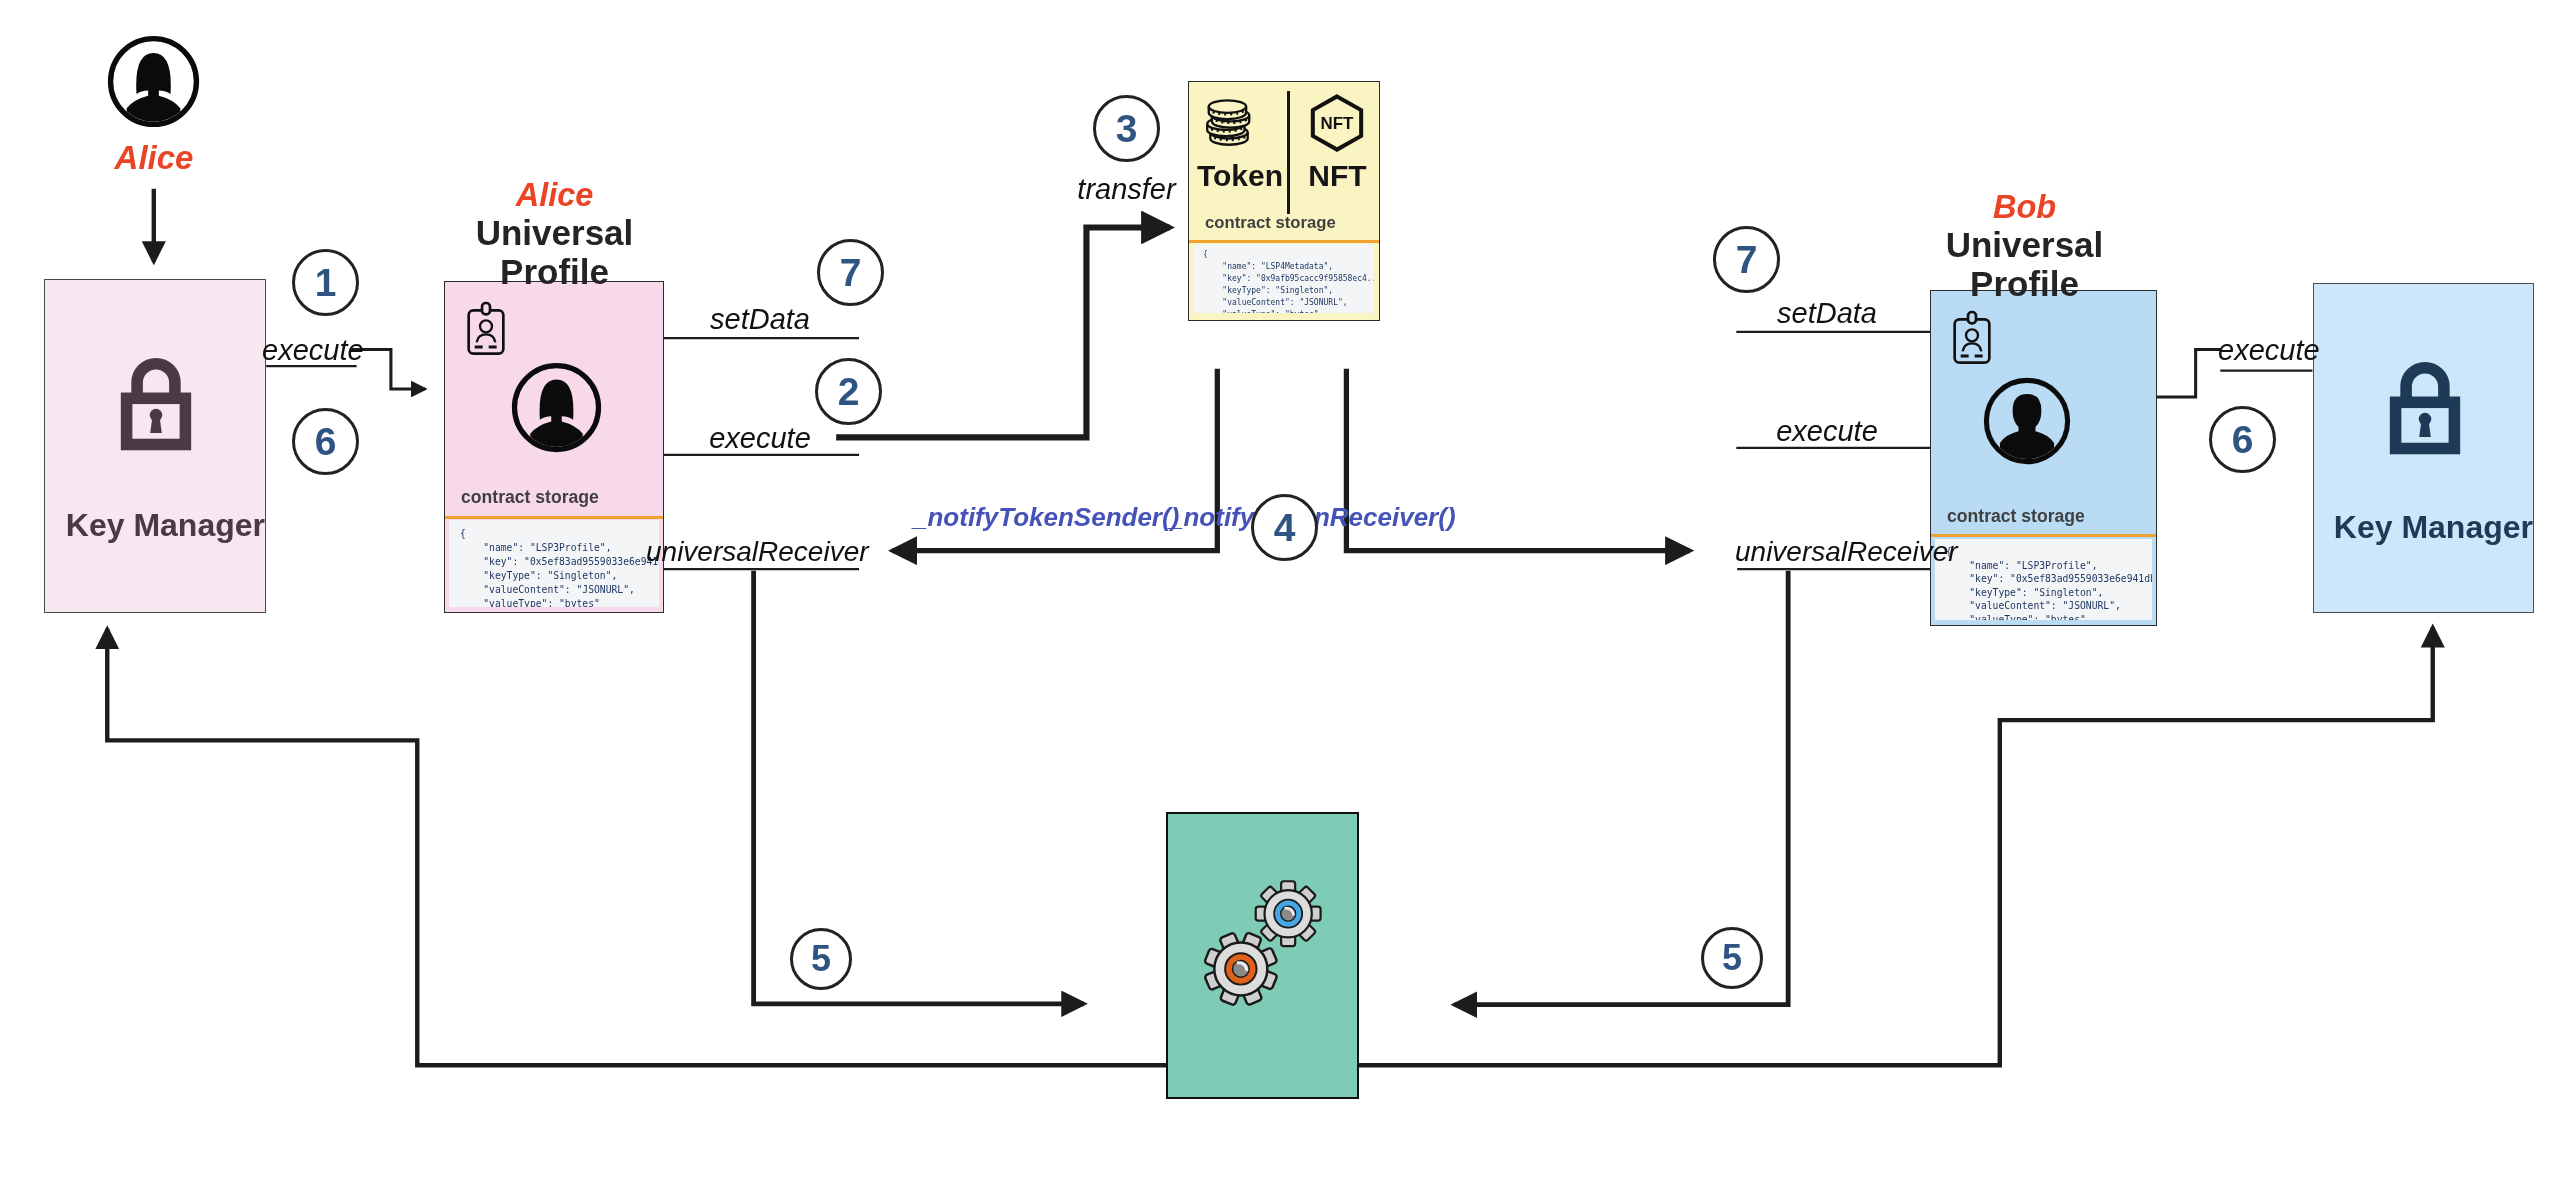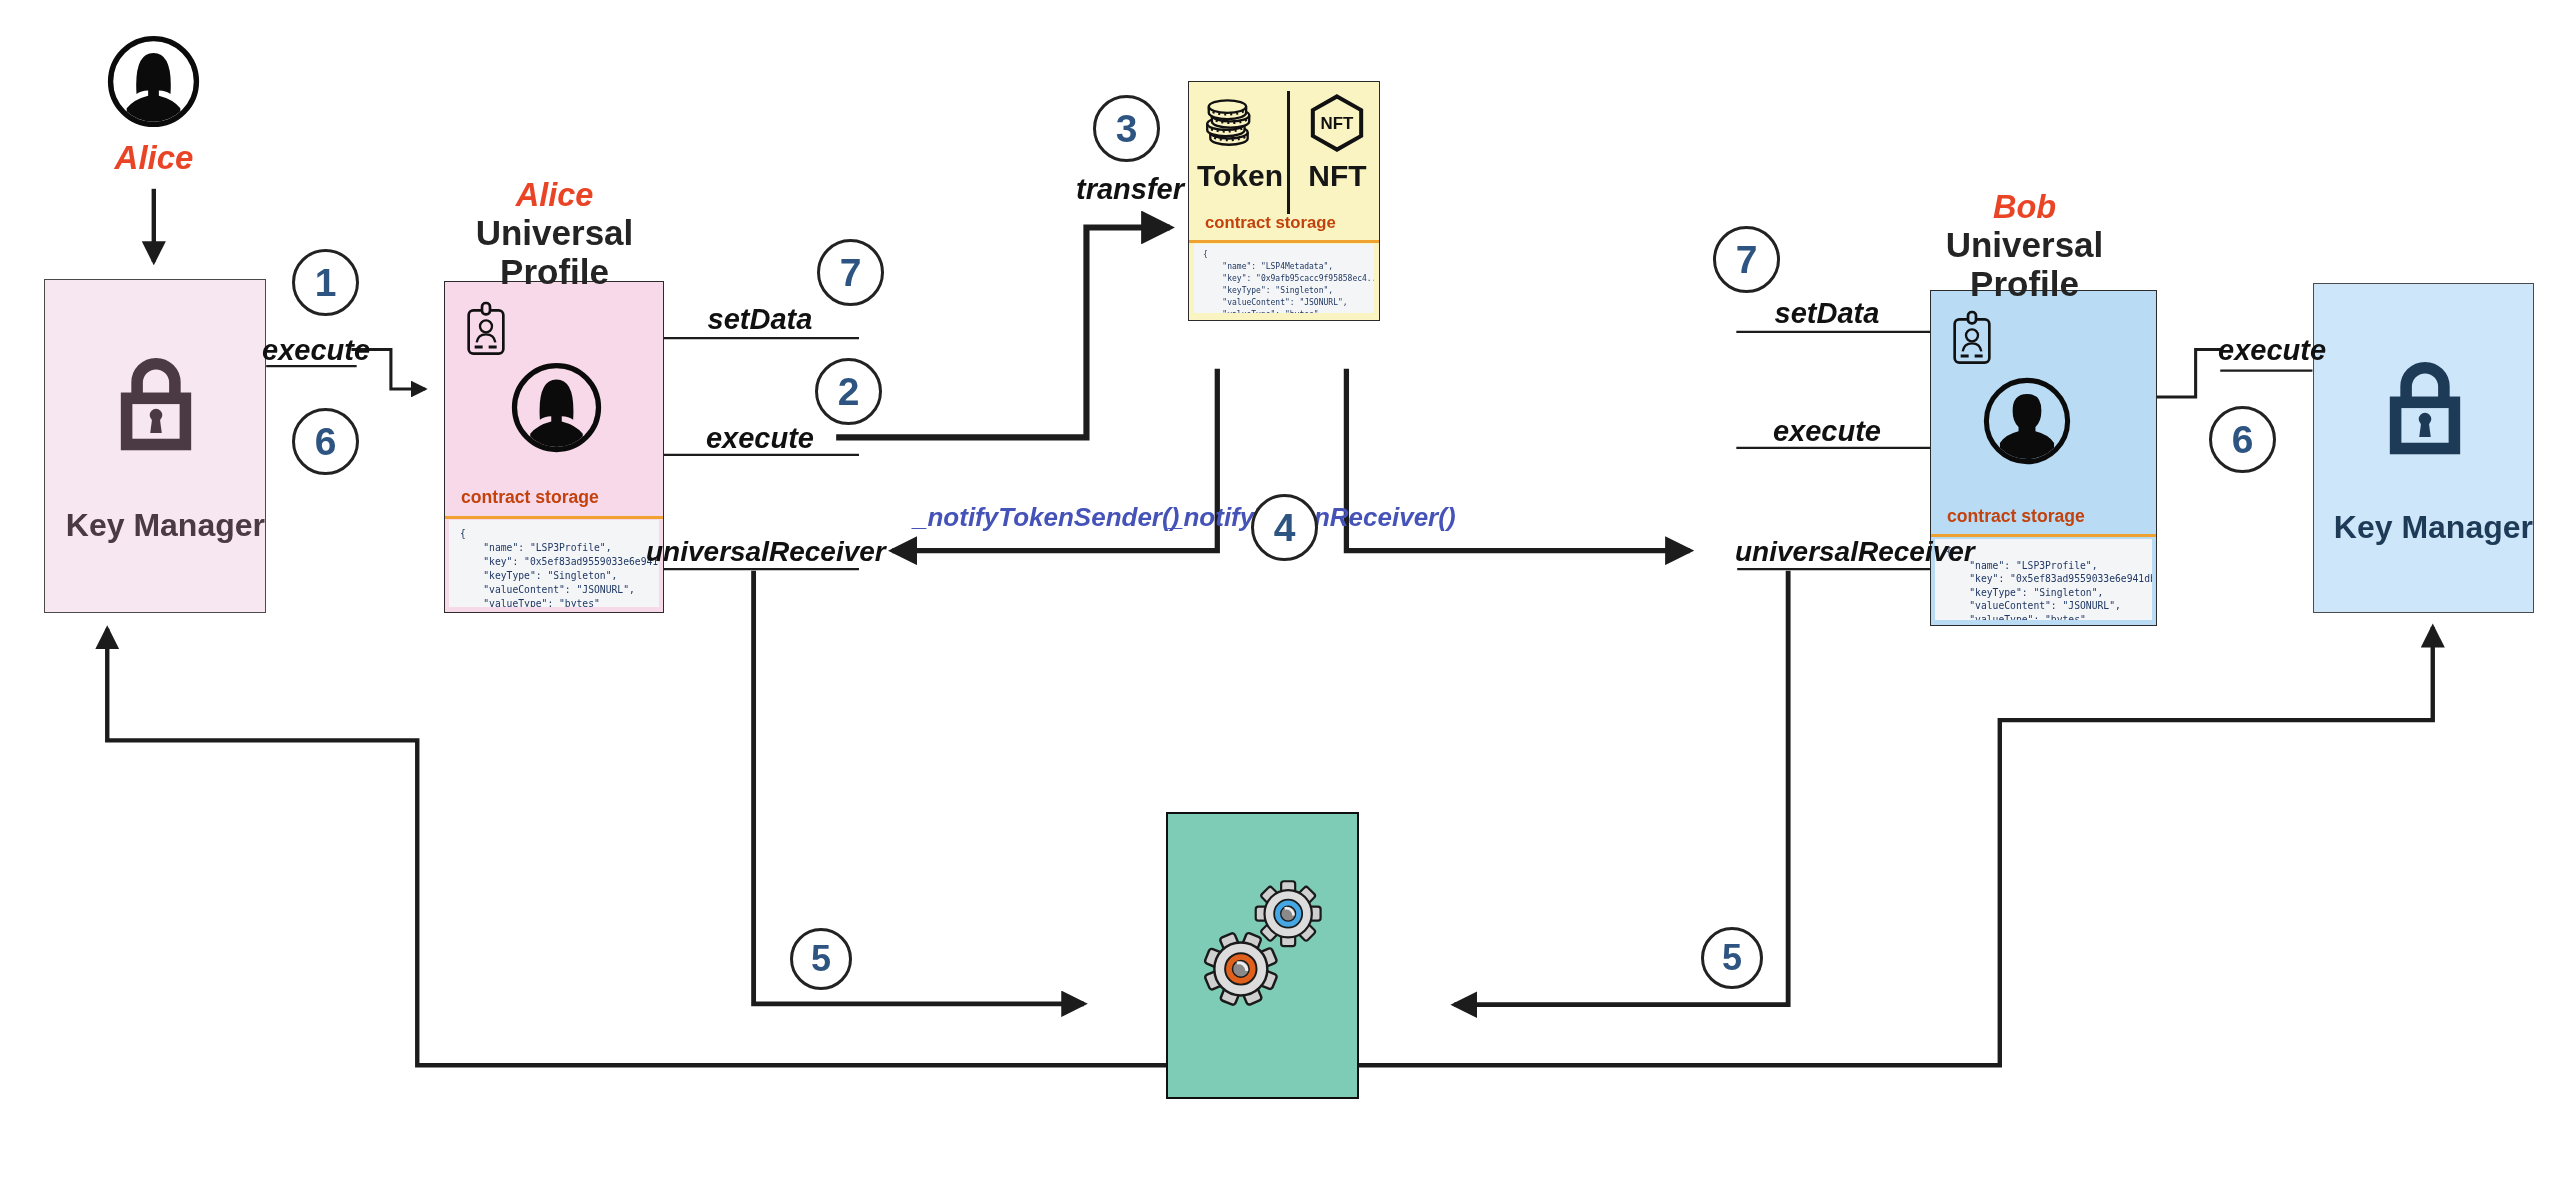--- a/index.html
+++ b/index.html
@@ -12,34 +12,34 @@
   .up-alice{left:444px;top:281px;width:220px;height:332px;background:#f8d9e9;border:1.8px solid #2b2b2b;}
   .up-bob{left:1930px;top:290px;width:227px;height:336px;background:#b9dbf4;border:1.8px solid #2b2b2b;}
   .token-box{left:1188px;top:81px;width:192px;height:240px;background:#faf4c2;border:1.8px solid #2b2b2b;}
   .lsp1-box{left:1166px;top:812px;width:193px;height:287px;background:#7fccb6;border:2.6px solid #101010;}
   .km-title{position:absolute;left:0;right:0;text-align:right;font-weight:bold;font-size:32px;}
   .km-left .km-title{top:227px;color:#4b3a44;}
   .km-right .km-title{top:225px;color:#1d3a57;}
   .lock{position:absolute;left:56px;top:70px;width:110px;height:105px;}
   .badge{position:absolute;left:21px;top:19.3px;width:40px;height:56px;}
   .storage{position:absolute;left:0;right:0;bottom:0;}
-  .storage-label{position:absolute;left:16px;font-weight:bold;color:#c2410c;font-size:17.6px;}
+  .storage-label{position:absolute;left:16px;font-weight:bold;color:#404040;font-size:17.6px;}
   .storage-rule{position:absolute;left:0;right:0;height:2.6px;background:#f0a230;}
   .storage-panel{position:absolute;background:#f4f5f7;color:#1f3864;
     font-family:"DejaVu Sans Mono","Liberation Mono",monospace;white-space:pre;overflow:hidden;}
   .actor-name{position:absolute;left:97px;top:139px;width:114px;text-align:center;
     font-style:italic;font-weight:bold;font-size:33px;color:#ea4426;}
   .up-title{position:absolute;z-index:3;width:263px;text-align:center;}
   .owner-name{font-style:italic;font-weight:bold;font-size:32.5px;color:#ea4426;line-height:35px;}
   .up-name{font-weight:bold;font-size:35px;color:#242424;line-height:39px;}
   .step{position:absolute;z-index:3;width:61px;height:61px;border:3.5px solid #222;border-radius:50%;
     background:#fff;display:flex;align-items:center;justify-content:center;
     font-weight:bold;font-size:39px;color:#2e5482;}
   .step.small{width:56px;height:56px;font-size:36px;}
-  .mlabel{position:absolute;z-index:3;font-style:italic;font-weight:bold;font-size:29px;color:#111;
+  .mlabel{position:absolute;z-index:3;font-style:italic;font-weight:normal;font-size:29px;color:#111;
     text-align:center;}
   .notify{position:absolute;z-index:3;font-style:italic;font-weight:bold;font-size:26px;color:#4553b8;}
   .token-name{position:absolute;top:77px;font-weight:bold;font-size:30px;color:#161616;}
   .token-divider{position:absolute;left:98px;top:8.8px;width:2.6px;height:123px;background:#161616;}
   .lsp1-caption{position:absolute;z-index:3;left:999px;top:1139px;width:527px;text-align:center;
     font-weight:bold;font-size:24px;color:#252525;}
   .lsp1-red{color:#e15b5b;}
   .avatar{position:absolute;}
   .gears{position:absolute;left:22px;top:54px;width:149px;height:158px;}
 </style>

